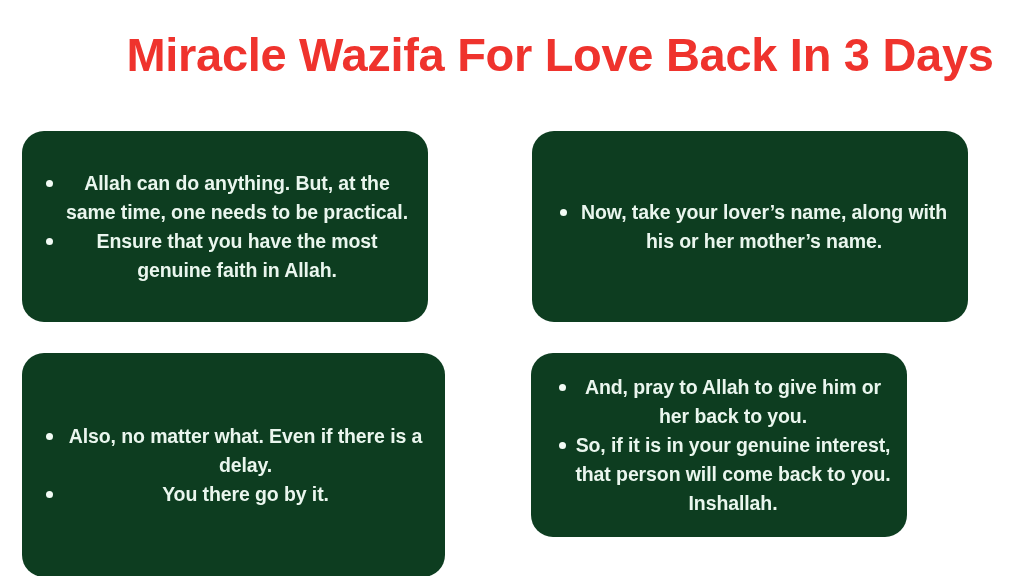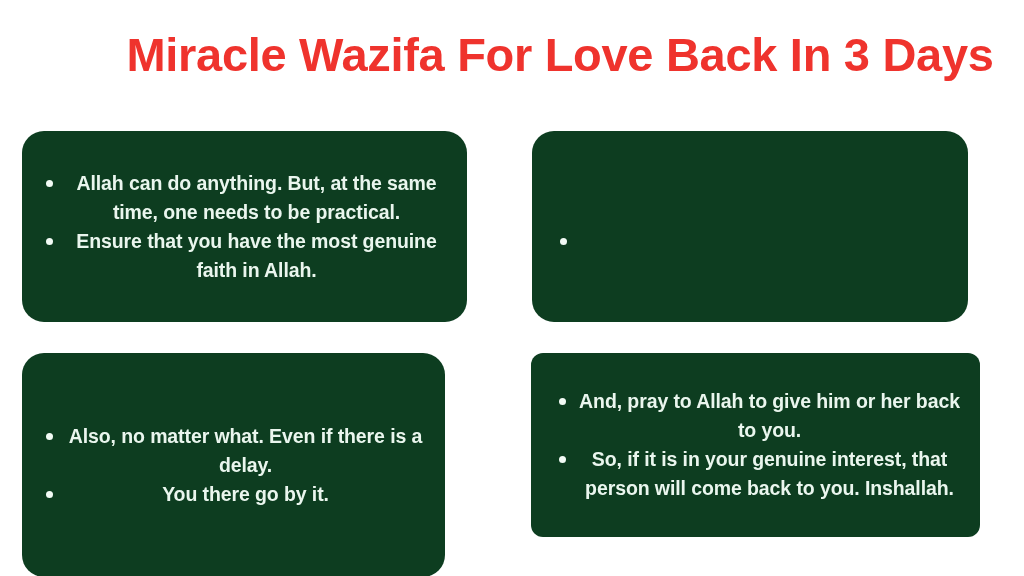--- a/index.html
+++ b/index.html
@@ -44,24 +44,24 @@
   .card {
     position: absolute;
     background: #0d3d20;
     border-radius: 22px;
     box-sizing: border-box;
     display: flex;
     flex-direction: column;
     justify-content: center;
     padding: 14px 10px;
   }
-  .card-1 { left: 22px;  top: 0px;   width: 445px; height: 191px; }
+  .card-1 { left: 22px;  top: 0px;   width: 406px; height: 191px; }
   .card-2 { left: 532px; top: 0px;   width: 436px; height: 191px; }
   .card-3 { left: 22px;  top: 222px; width: 423px; height: 224px; }
-  .card-4 { left: 531px; top: 222px; width: 449px; height: 184px; border-radius: 12px; }
+  .card-4 { left: 531px; top: 222px; width: 376px; height: 184px; }
 
   ul.bullets {
     list-style: none;
     margin: 0;
     padding: 0;
   }
   li.bullet-item {
     position: relative;
     color: #eaf6ee;
     font-family: "Liberation Sans", sans-serif;
@@ -109,20 +109,21 @@
           <span class="dot"></span>
           <span>Ensure that you have the most genuine faith in Allah.</span>
         </li>
       </ul>
     </div>
 
     <div class="card card-2">
       <ul class="bullets">
         <li class="bullet-item">
           <span class="dot"></span>
+          <span> Now, take your lover’s name, along with his or her mother’s name.</span>
         </li>
       </ul>
     </div>
 
     <div class="card card-3">
       <ul class="bullets">
         <li class="bullet-item">
           <span class="dot"></span>
           <span>Also, no matter what. Even if there is a delay.</span>
         </li>

